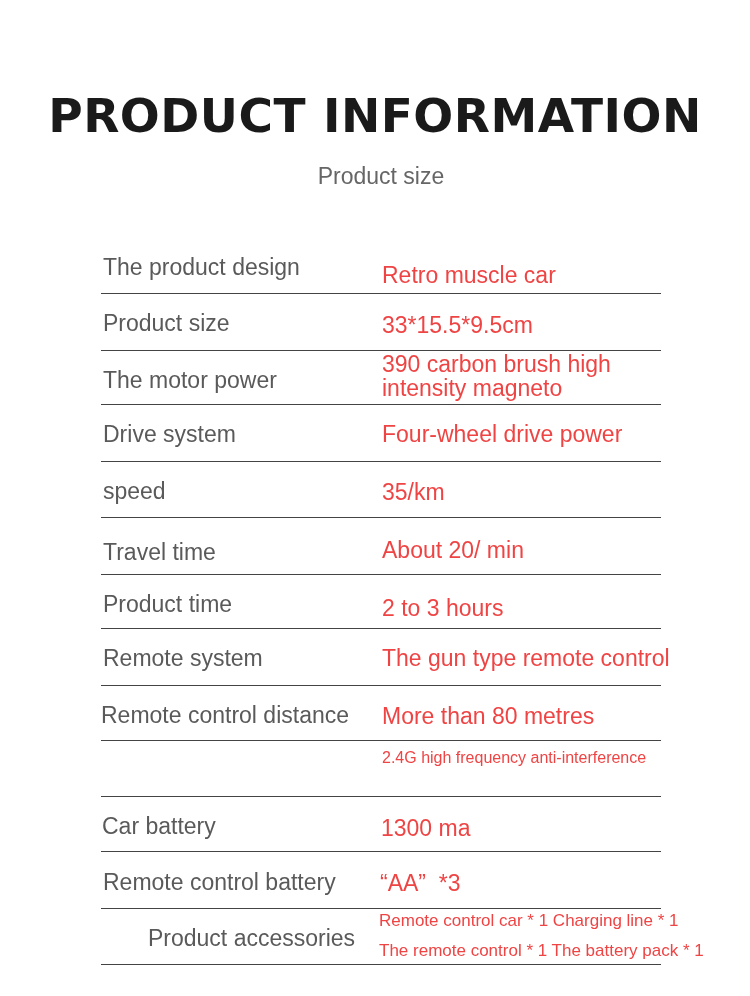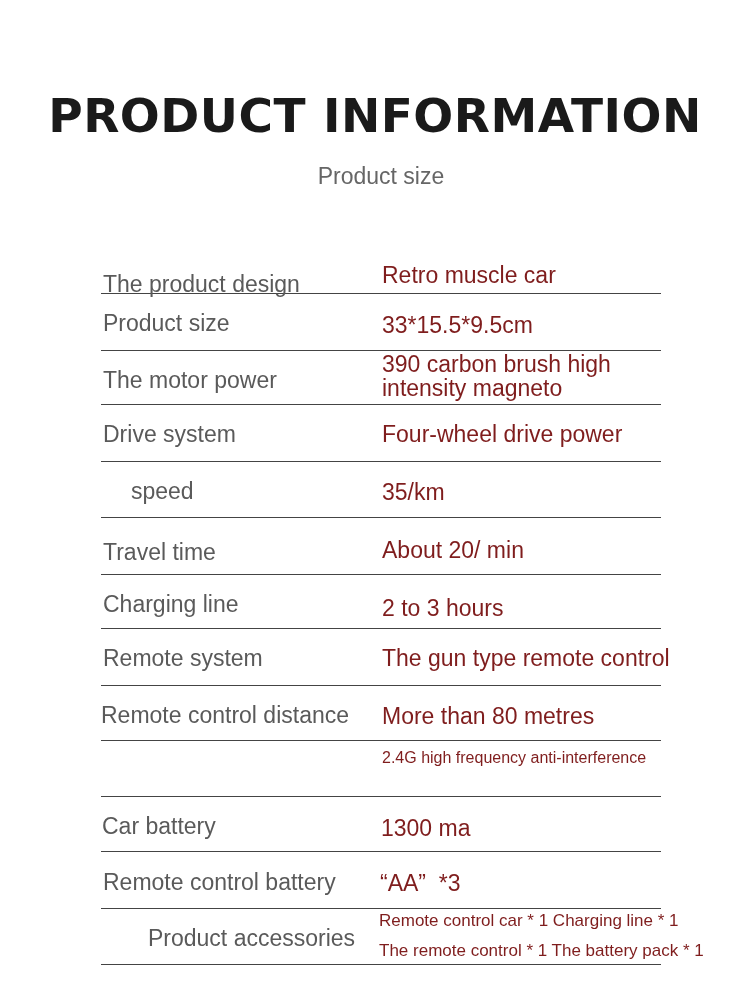--- a/index.html
+++ b/index.html
@@ -5,58 +5,58 @@
   html, body { margin: 0; padding: 0; background: #ffffff; }
   body { width: 750px; height: 996px; position: relative; overflow: hidden;
          font-family: "Liberation Sans", "DejaVu Sans", sans-serif; color: #555; }
   .title { position: absolute; left: 0; width: 750px; top: 88px; text-align: center;
            font-family: "DejaVu Sans", sans-serif; font-weight: bold; font-size: 47px;
            color: #1a1a1a; letter-spacing: 0.5px; margin: 0; }
   .subtitle { position: absolute; left: 0; width: 762px; top: 163px; text-align: center;
               font-size: 23px; color: #666; }
   .row { position: absolute; left: 101px; width: 560px; border-bottom: 1.5px solid #444; }
   .lbl { position: absolute; left: 2px; font-size: 23px; color: #5a5a5a; white-space: nowrap; }
-  .val { position: absolute; left: 281px; font-size: 23px; color: #7f1d1d; white-space: nowrap; line-height: 24px; }
+  .val { position: absolute; left: 281px; font-size: 23px; color: #ef4444; white-space: nowrap; line-height: 24px; }
   .val.small { font-size: 16px; line-height: 24px; }
   .val.sm2 { font-size: 17px; line-height: 30px; }
 </style>
 </head>
 <body>
 
 <h1 class="title">PRODUCT INFORMATION</h1>
 <div class="subtitle">Product size</div>
 
 <div>
   <div class="row" style="top:250px;height:43px;">
-    <span class="lbl" style="top:21px;">The product design</span>
+    <span class="lbl" style="top:4px;">The product design</span>
     <span class="val" style="top:13px;">Retro muscle car</span>
   </div>
   <div class="row" style="top:294px;height:56px;">
     <span class="lbl" style="top:16px;">Product size</span>
     <span class="val" style="top:19px;">33*15.5*9.5cm</span>
   </div>
   <div class="row" style="top:351px;height:53px;">
     <span class="lbl" style="top:16px;">The motor power</span>
     <span class="val" style="top:1px;">390 carbon brush high</span>
     <span class="val" style="top:25px;">intensity magneto</span>
   </div>
   <div class="row" style="top:405px;height:56px;">
     <span class="lbl" style="top:16px;">Drive system</span>
     <span class="val" style="top:17px;">Four-wheel drive power</span>
   </div>
   <div class="row" style="top:462px;height:55px;">
-    <span class="lbl" style="top:16px;margin-left:28px;">speed</span>
+    <span class="lbl" style="top:16px;">speed</span>
     <span class="val" style="top:18px;">35/km</span>
   </div>
   <div class="row" style="top:518px;height:56px;">
     <span class="lbl" style="top:21px;">Travel time</span>
     <span class="val" style="top:20px;">About 20/ min</span>
   </div>
   <div class="row" style="top:575px;height:53px;">
-    <span class="lbl" style="top:16px;">Charging line</span>
+    <span class="lbl" style="top:16px;">Product time</span>
     <span class="val" style="top:21px;">2 to 3 hours</span>
   </div>
   <div class="row" style="top:629px;height:56px;">
     <span class="lbl" style="top:16px;">Remote system</span>
     <span class="val" style="top:17px;">The gun type remote control</span>
   </div>
   <div class="row" style="top:686px;height:54px;">
     <span class="lbl" style="top:16px;left:0;">Remote control distance</span>
     <span class="val" style="top:18px;">More than 80 metres</span>
   </div>

